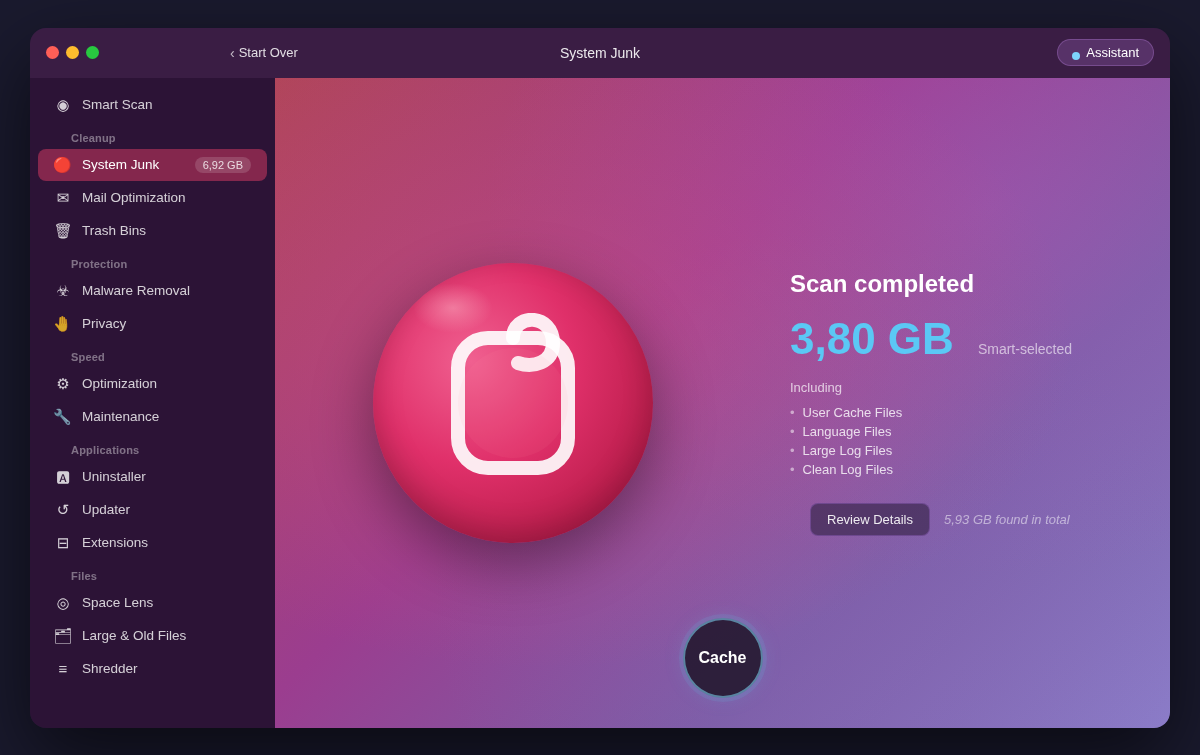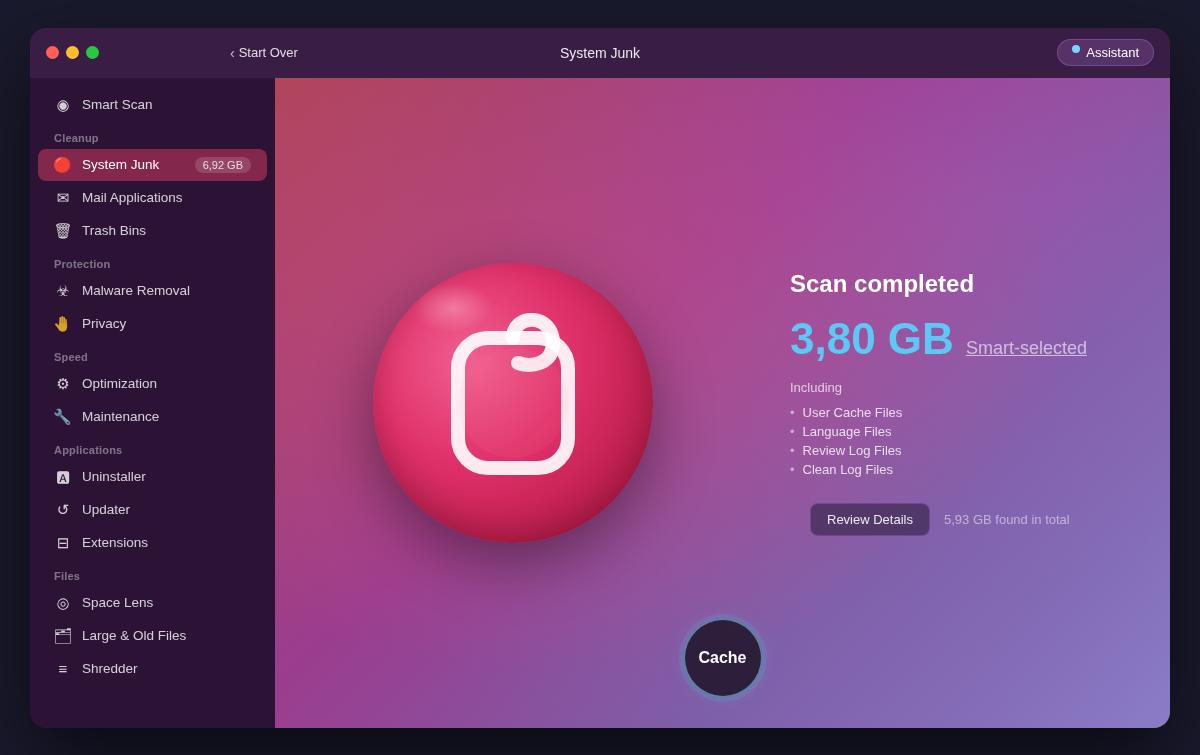--- a/index.html
+++ b/index.html
@@ -75,21 +75,21 @@
     .assistant-btn {
       position: absolute;
       right: 16px;
       background: rgba(100, 60, 120, 0.7);
       border: 1px solid rgba(150,100,180,0.5);
       border-radius: 20px;
       padding: 5px 14px;
       color: white;
       font-size: 13px;
       display: flex;
-      align-items: flex-start;
+      align-items: flex-end;
       gap: 6px;
       cursor: pointer;
     }
     .assistant-dot {
       width: 8px;
       height: 8px;
       border-radius: 50%;
       background: #7dd3fc;
     }
     .content {
@@ -135,21 +135,21 @@
       border-radius: 10px;
       padding: 2px 8px;
       font-size: 11px;
       color: rgba(255,255,255,0.8);
     }
     .sidebar-section-label {
       color: rgba(255,255,255,0.4);
       font-size: 11px;
       font-weight: 600;
       text-transform: none;
-      padding: 10px 24px 4px;
+      padding: 10px 41px 4px;
       letter-spacing: 0.2px;
     }
     .main {
       flex: 1;
       background: linear-gradient(135deg, #b0455a 0%, #9b3d8f 40%, #7b5ea7 70%, #8b7cc8 100%);
       position: relative;
       display: flex;
       flex-direction: column;
       align-items: center;
       justify-content: center;
@@ -212,32 +212,31 @@
     }
     .scan-completed {
       color: white;
       font-size: 24px;
       font-weight: 700;
       margin-bottom: 16px;
     }
     .size-display {
       display: flex;
       align-items: baseline;
-      gap: 12px;
+      gap: 24px;
       margin-bottom: 16px;
     }
     .size-number {
       color: #5bc8f5;
       font-size: 44px;
       font-weight: 700;
     }
     .smart-selected {
       color: rgba(255,255,255,0.6);
-      font-size: 18px;
-      text-decoration: underline;
+      font-size: 14px;
     }
     .including-label {
       color: rgba(255,255,255,0.7);
       font-size: 13px;
       margin-bottom: 8px;
     }
     .file-list {
       list-style: none;
       margin-bottom: 24px;
     }
@@ -264,20 +263,21 @@
       border-radius: 8px;
       padding: 8px 16px;
       color: rgba(255,255,255,0.9);
       font-size: 13px;
       cursor: pointer;
       margin-left: 20px;
     }
     .found-total {
       color: rgba(255,255,255,0.5);
       font-size: 13px;
+      font-style: italic;
     }
     .clean-btn-wrapper {
       position: absolute;
       bottom: 30px;
       left: 50%;
       transform: translateX(-50%);
       z-index: 2;
     }
     .clean-btn {
       width: 80px;
@@ -329,21 +329,21 @@
       </div>
 
       <div class="sidebar-section-label">Cleanup</div>
       <div class="sidebar-item active">
         <span class="item-icon">🔴</span>
         <span>System Junk</span>
         <span class="sidebar-badge">6,92 GB</span>
       </div>
       <div class="sidebar-item">
         <span class="item-icon">✉</span>
-        <span>Mail Applications</span>
+        <span>Mail Optimization</span>
       </div>
       <div class="sidebar-item">
         <span class="item-icon">🗑</span>
         <span>Trash Bins</span>
       </div>
 
       <div class="sidebar-section-label">Protection</div>
       <div class="sidebar-item">
         <span class="item-icon">☣</span>
         <span>Malware Removal</span>
@@ -416,21 +416,21 @@
           </div>
           <div class="including-label">Including</div>
           <ul class="file-list">
             <li>
                 <span>User Cache Files</span>
               </li>
             <li>
                 <span>Language Files</span>
               </li>
             <li>
-                <span>Review Log Files</span>
+                <span>Large Log Files</span>
               </li>
             <li>
                 <span>Clean Log Files</span>
               </li>
           </ul>
           <div class="review-row">
             <button class="review-btn">Review Details</button>
             <span class="found-total">5,93 GB found in total</span>
           </div>
         </div>

